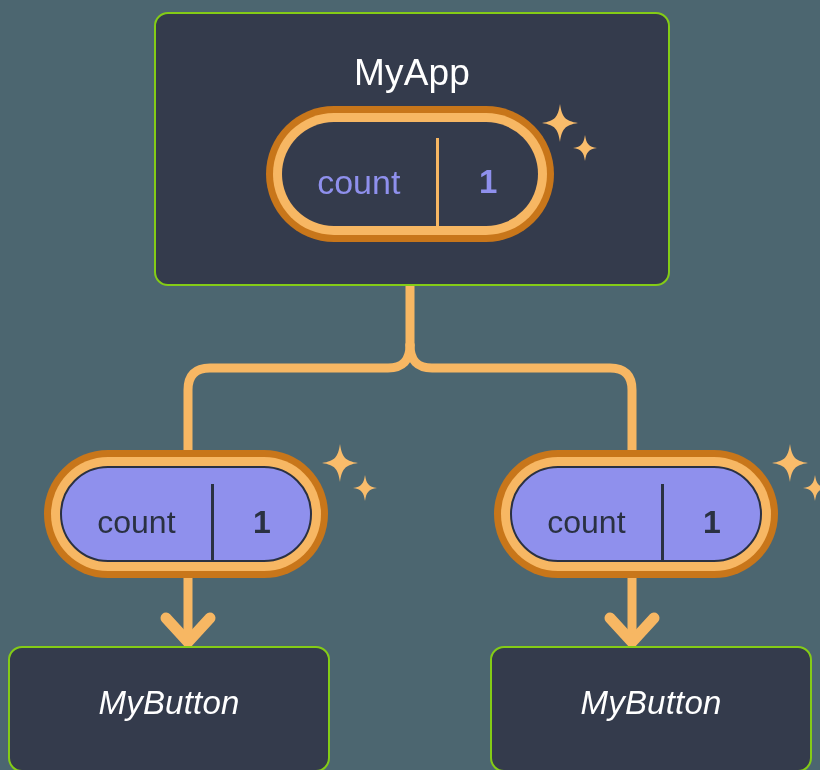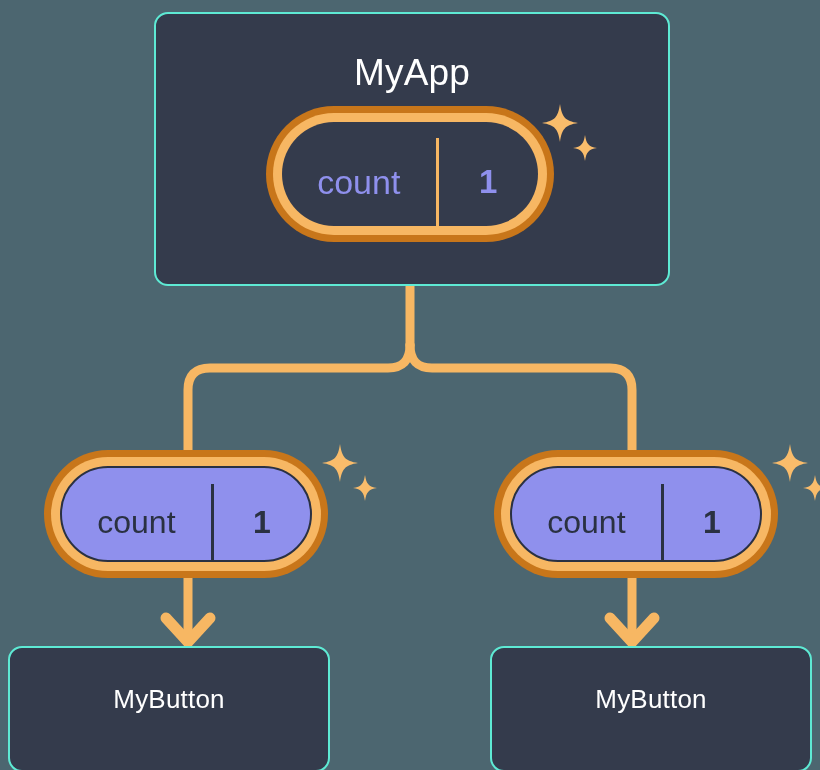--- a/index.html
+++ b/index.html
@@ -26,21 +26,21 @@
     top: 0;
     width: 820px;
     height: 770px;
     pointer-events: none;
   }
 
   
   .card {
     position: absolute;
     background: #343b4c;
-    border: 2px solid #5eead4;
+    border: 2px solid #84cc16;
     border-radius: 14px;
     box-sizing: border-box;
   }
   .card-title {
     position: absolute;
     left: 0;
     right: 0;
     text-align: center;
     color: #ffffff;
     font-weight: 400;
@@ -57,21 +57,22 @@
   #card-myapp .card-title {
     top: 38px;
     font-size: 37px;
   }
 
   .card-leaf {
     height: 126px;
   }
   .card-leaf .card-title {
     top: 36px;
-    font-size: 26px;
+    font-size: 33px;
+    font-style: italic;
   }
   #card-button-left {
     left: 8px;
     top: 646px;
     width: 322px;
   }
   #card-button-right {
     left: 490px;
     top: 646px;
     width: 322px;

